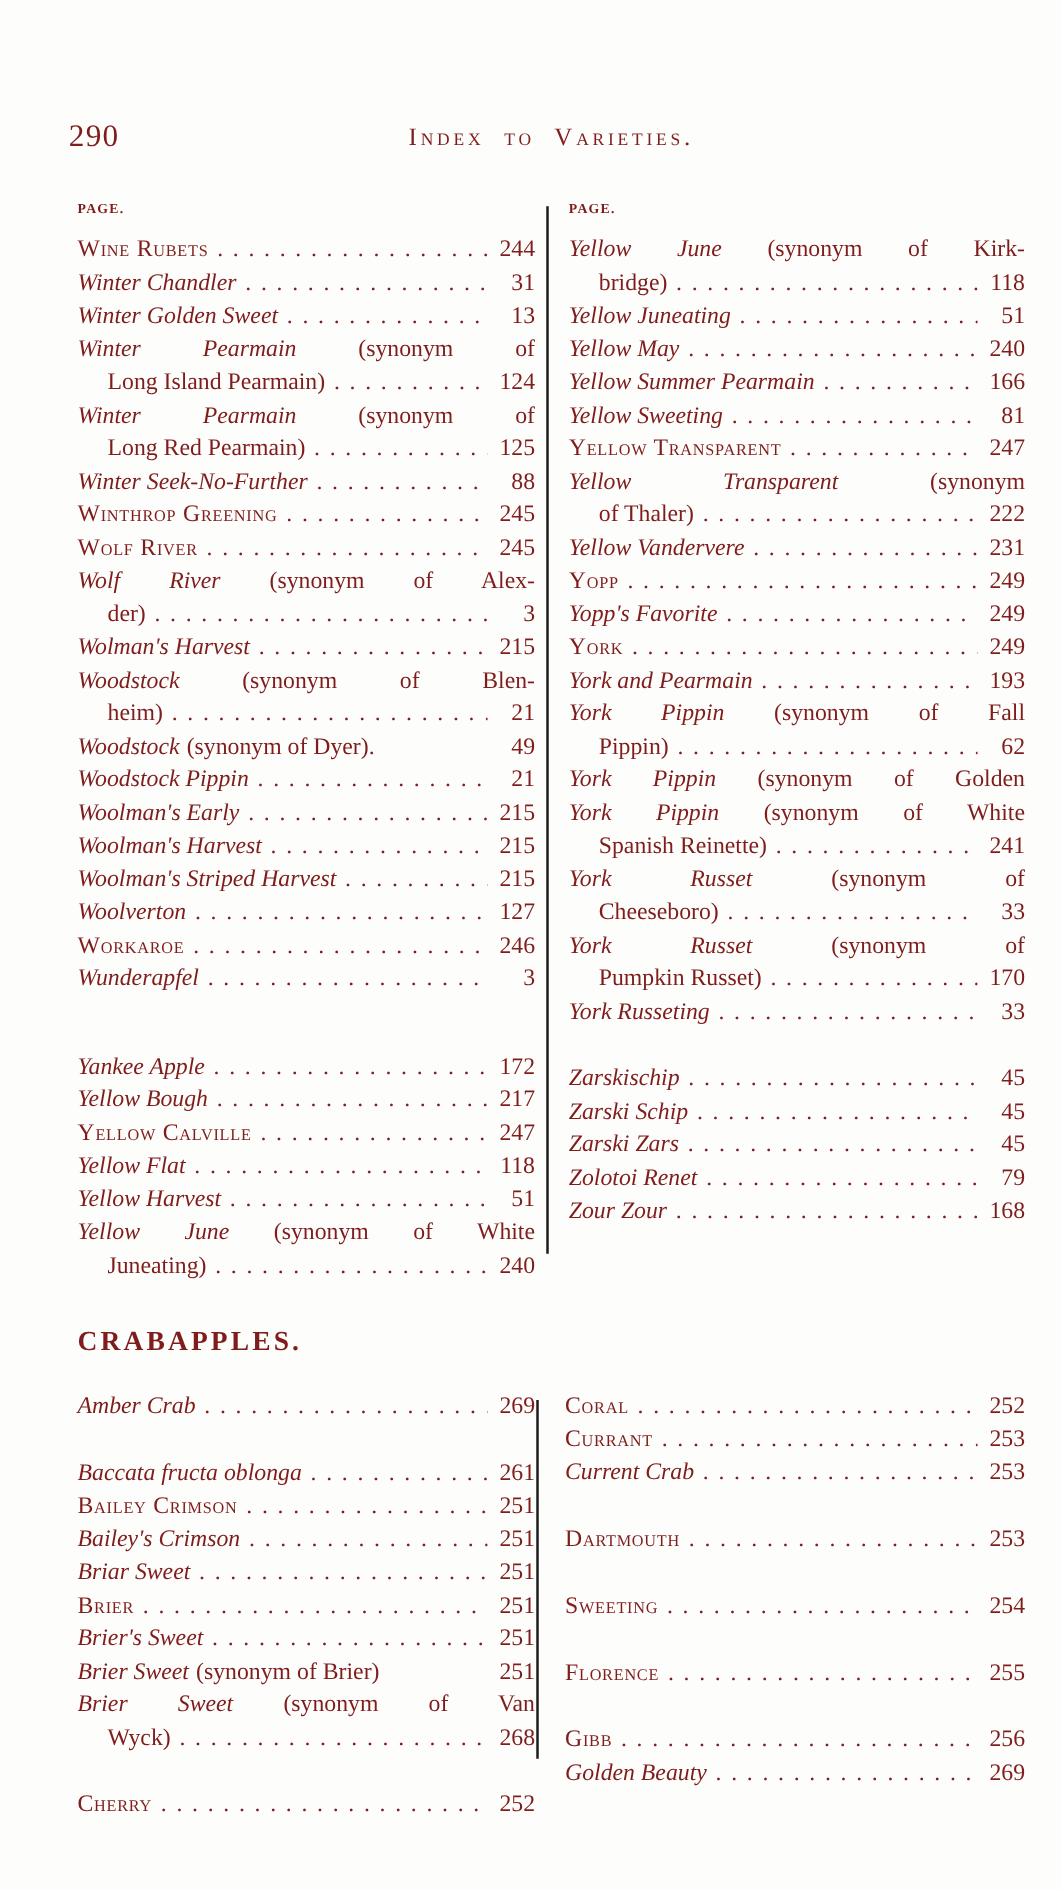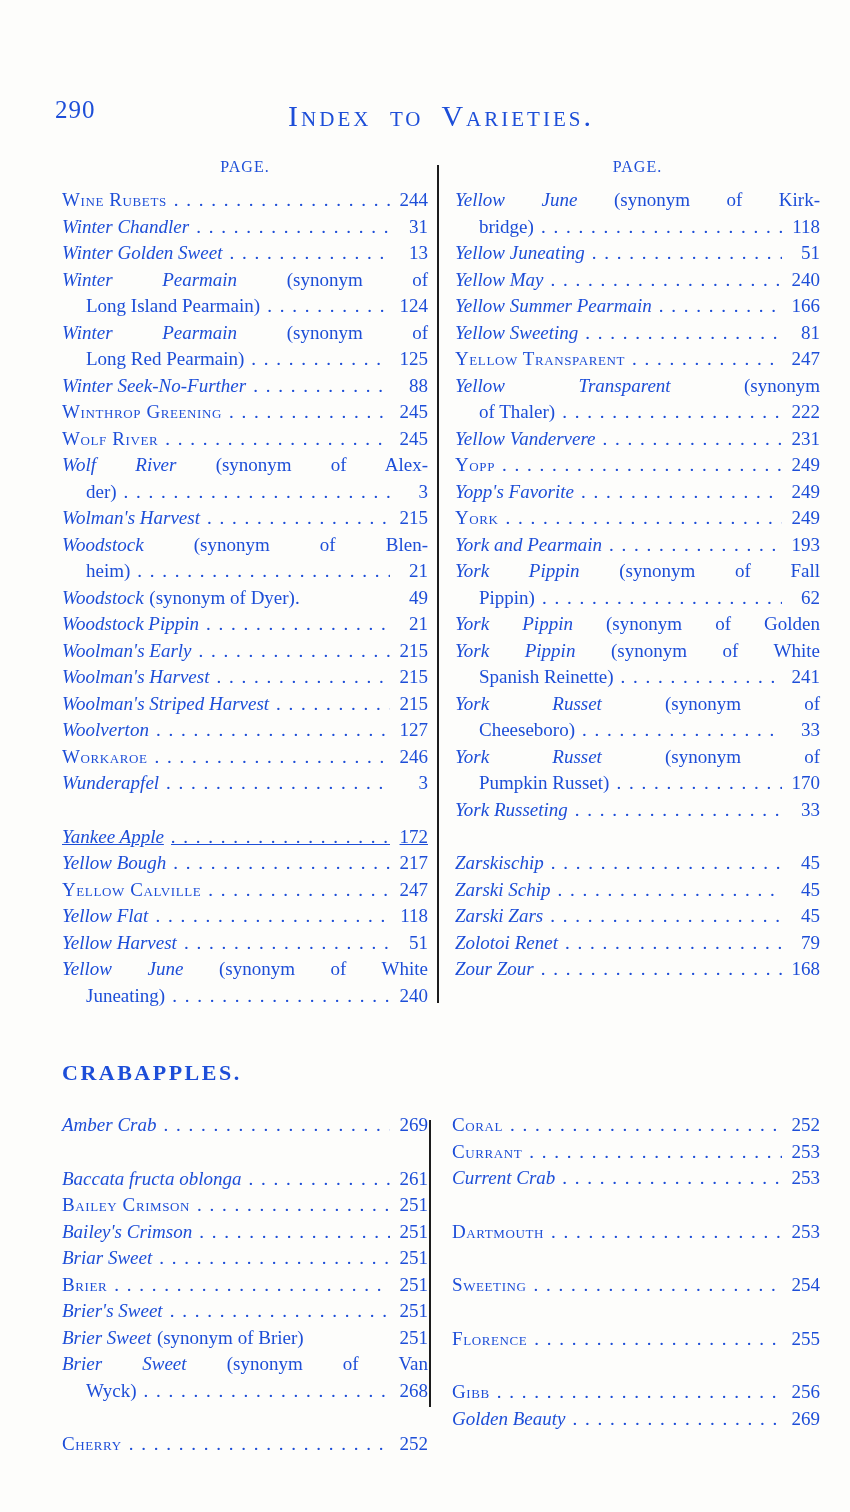--- a/index.html
+++ b/index.html
@@ -1,32 +1,32 @@
 <!DOCTYPE html>
 <html><head>
 <meta charset="utf-8">
 <style>
   html,body{margin:0;padding:0;background:#ffffff;}
   .page{
     position:relative;width:850px;height:1512px;overflow:hidden;
-    background:#fdfdfb;color:#1d4ed8;
+    background:#fdfdfb;color:#7f1d1d;
     font-family:"Liberation Serif","DejaVu Serif",serif;
   }
   .folio{position:absolute;left:55px;top:96px;font-size:25px;letter-spacing:1px;}
   .title{
     position:absolute;left:62px;top:99px;width:758px;text-align:center;
-    font-variant:small-caps;font-size:30px;letter-spacing:3px;word-spacing:8px;
+    font-variant:small-caps;font-size:20px;letter-spacing:3px;word-spacing:8px;
   }
   .col{position:absolute;width:366px;font-size:19px;line-height:26.5px;}
   #col-left{left:62px;top:160px;}
   #col-right{left:455px;top:160px;width:365px;}
   #crab-left{left:62px;top:1112px;}
   #crab-right{left:452px;top:1112px;width:368px;}
   .pagelabel{
-    text-align:center;font-size:16px;font-weight:normal;letter-spacing:1px;
+    text-align:left;font-size:11px;font-weight:bold;letter-spacing:1px;
     line-height:14px;margin-bottom:13px;
   }
   .vrule{position:absolute;width:2px;background:#1c1c1c;}
   #rule-main{left:437px;top:165px;height:838px;}
   #rule-crab{left:429px;top:1120px;height:287px;}
   .section-title{
     position:absolute;left:62px;top:1060px;width:758px;
     font-size:22px;font-weight:bold;letter-spacing:2.5px;
   }
   .entry{}
@@ -224,21 +224,21 @@
 
       <div class="entry">
         <div class="l1">
           <span class="name it">Wunderapfel</span> 
           <span class="leader"></span>
           <span class="page-num">3</span>
         </div>
 
       </div>
 
-      <div class="entry" style="margin-top: 27px; text-decoration: underline;">
+      <div class="entry" style="margin-top: 44px;">
         <div class="l1">
           <span class="name it">Yankee Apple</span> 
           <span class="leader"></span>
           <span class="page-num">172</span>
         </div>
 
       </div>
 
       <div class="entry">
         <div class="l1">

